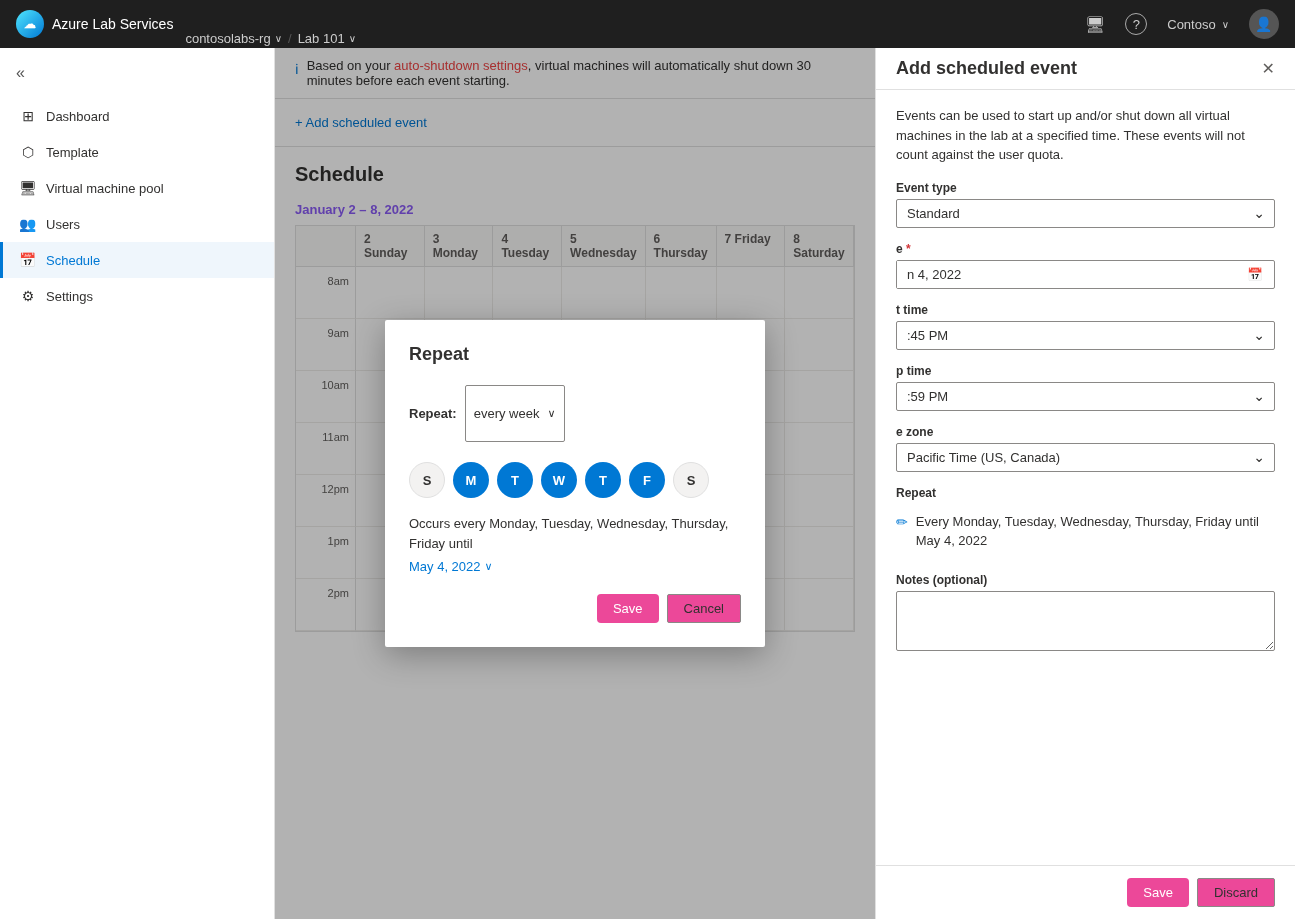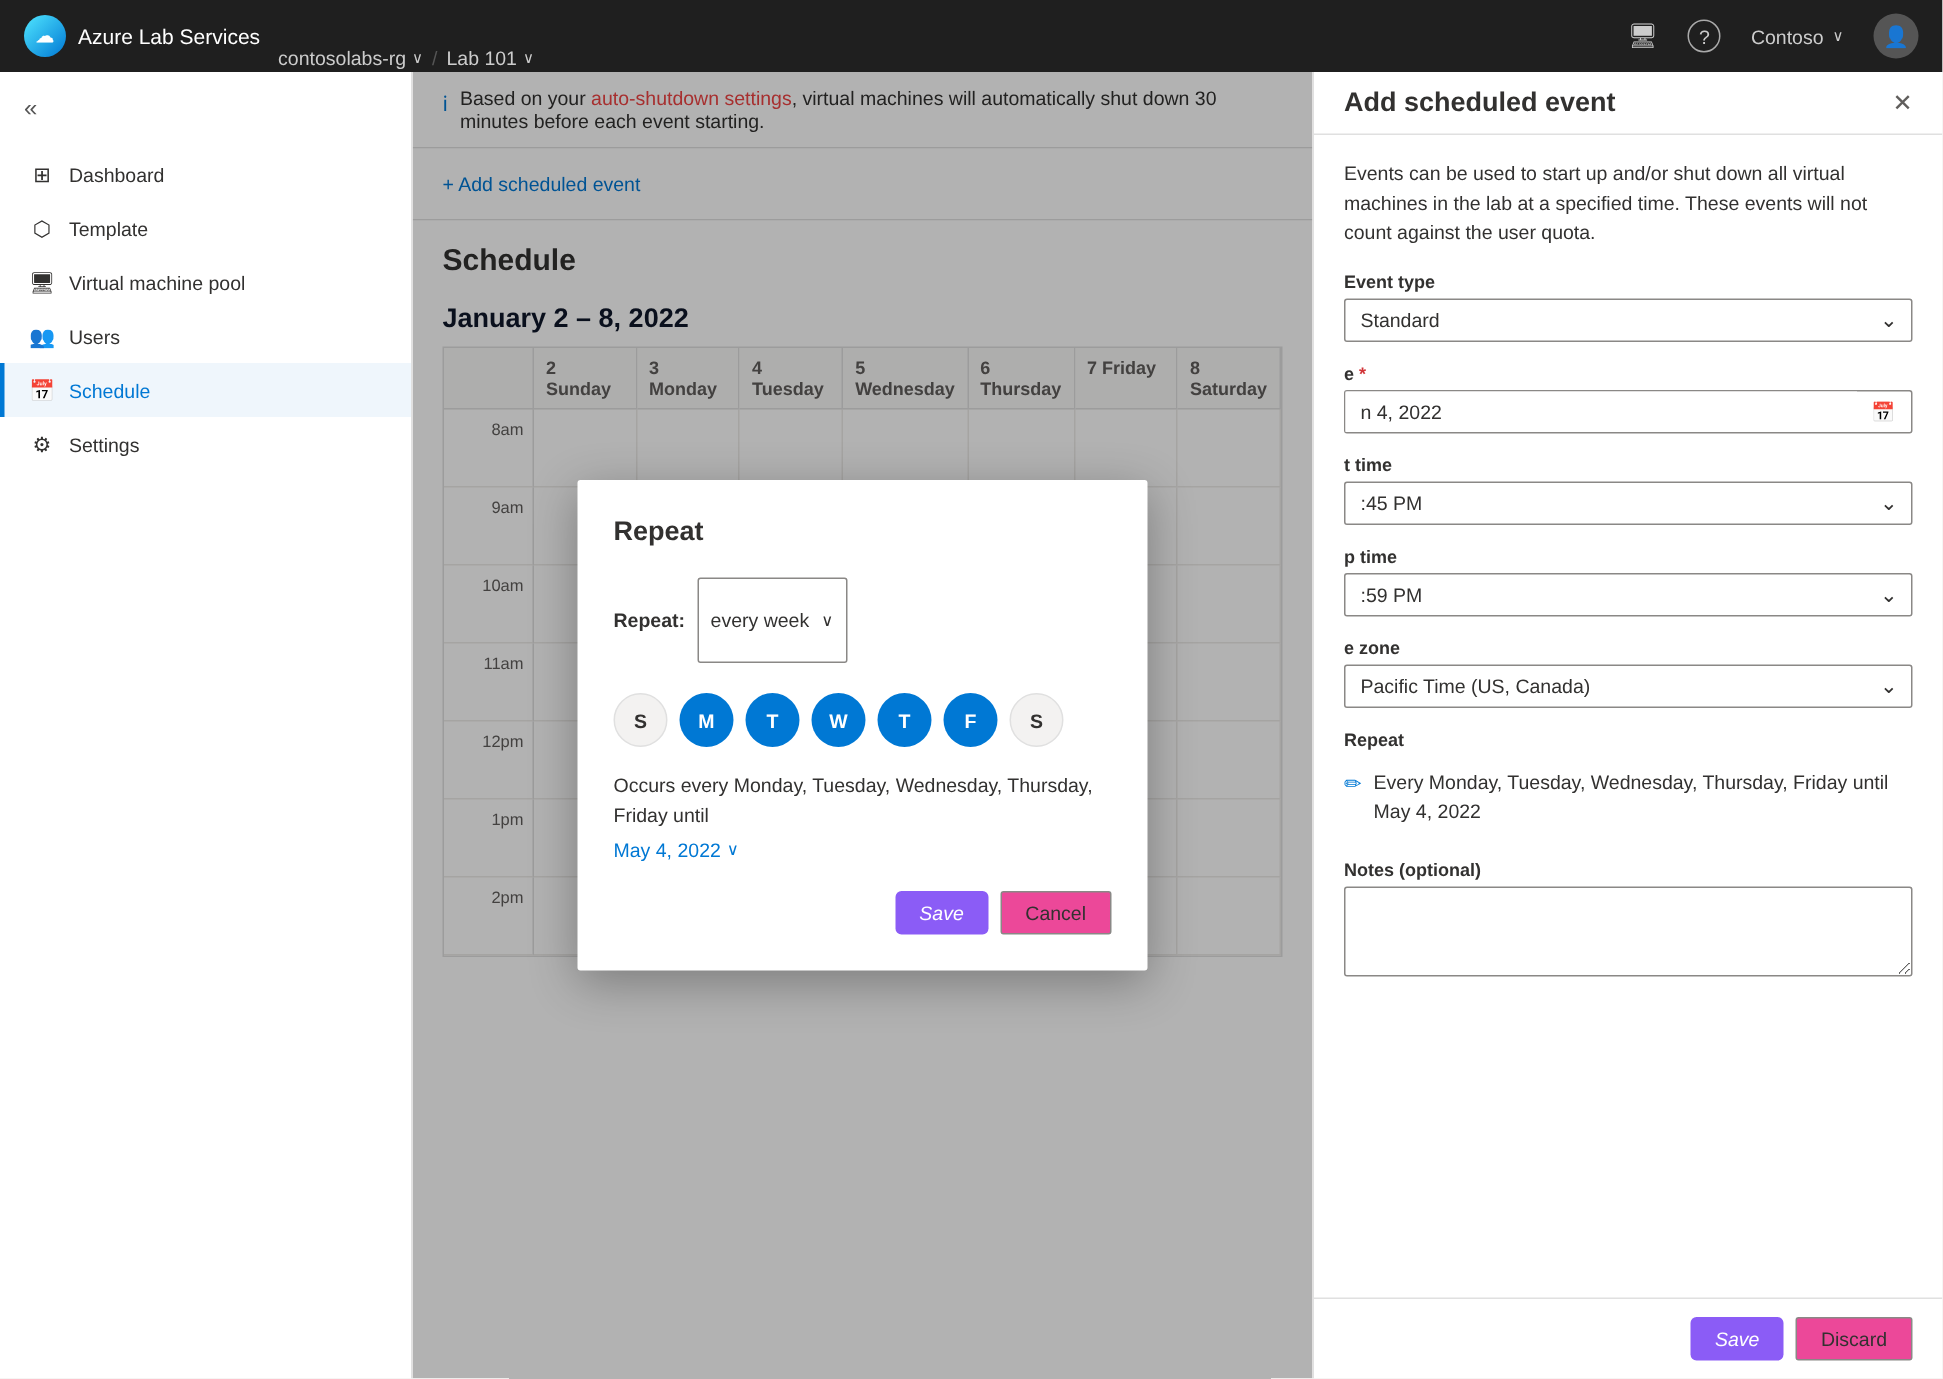--- a/index.html
+++ b/index.html
@@ -121,23 +121,23 @@
       overflow-y: auto;
       height: calc(100% - 90px);
     }
     .calendar-title {
       font-size: 20px;
       font-weight: 600;
       color: #323130;
       margin-bottom: 16px;
     }
     .calendar-week-header {
-      font-size: 18px;
+      font-size: 13px;
       font-weight: 600;
-      color: #0f172a;
+      color: #8b5cf6;
       margin-bottom: 8px;
     }
     .calendar-grid {
       display: grid;
       grid-template-columns: 60px repeat(7, 1fr);
       border: 1px solid #e0e0e0;
     }
     .cal-header-cell {
       padding: 6px 8px;
       border-right: 1px solid #e0e0e0;
@@ -233,28 +233,27 @@
       cursor: pointer;
     }
     .panel-footer {
       padding: 12px 20px;
       border-top: 1px solid #e0e0e0;
       display: flex;
       justify-content: flex-end;
       gap: 8px;
     }
     .btn-primary {
-      background: #8b5cf6;
+      background: #ec4899;
       color: #fff;
       border: none;
       padding: 6px 16px;
       font-size: 13px;
       cursor: pointer;
       border-radius: 4px;
-      font-style: italic;
     }
     .btn-secondary {
       background: #ec4899;
       color: #323130;
       border: 1px solid #8a8886;
       padding: 6px 16px;
       font-size: 13px;
       cursor: pointer;
       border-radius: 2px;
     }

